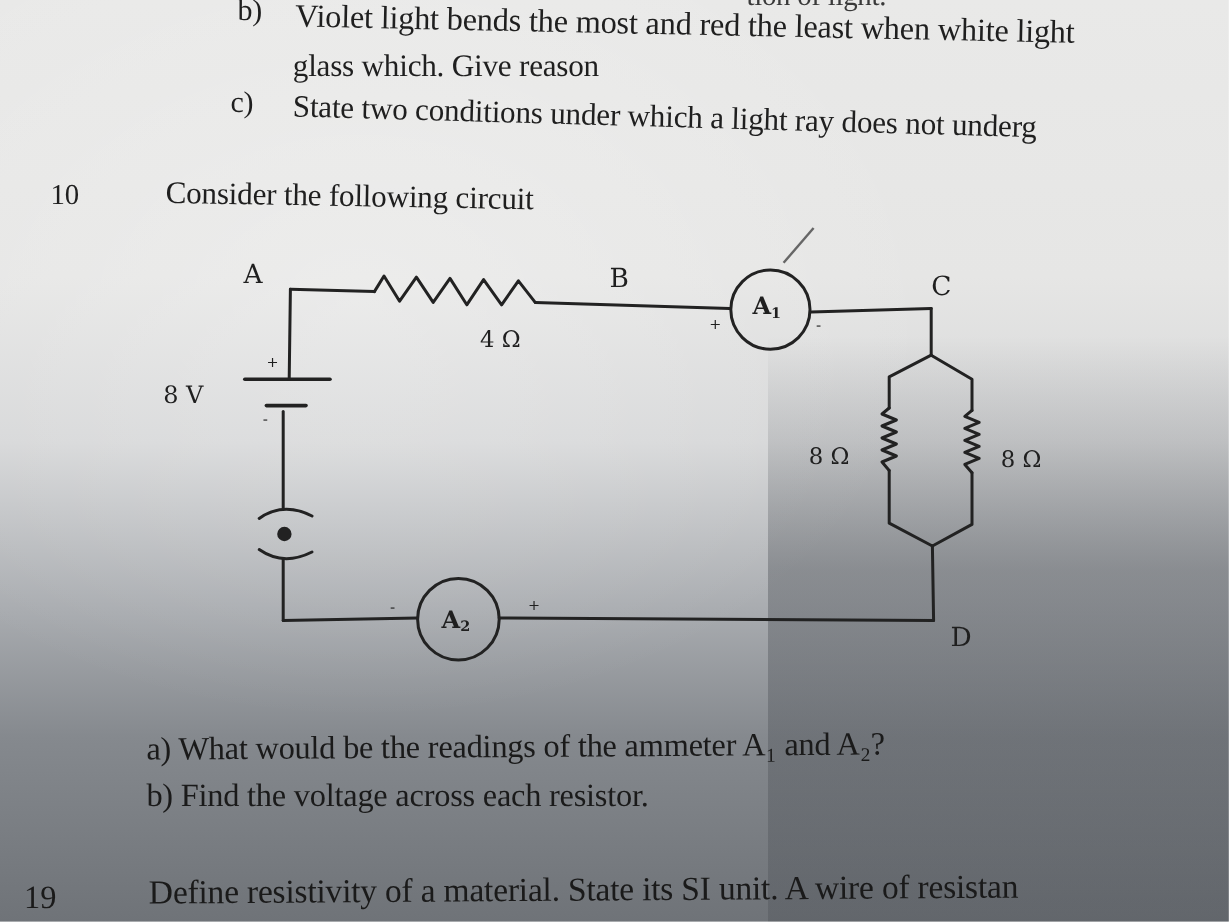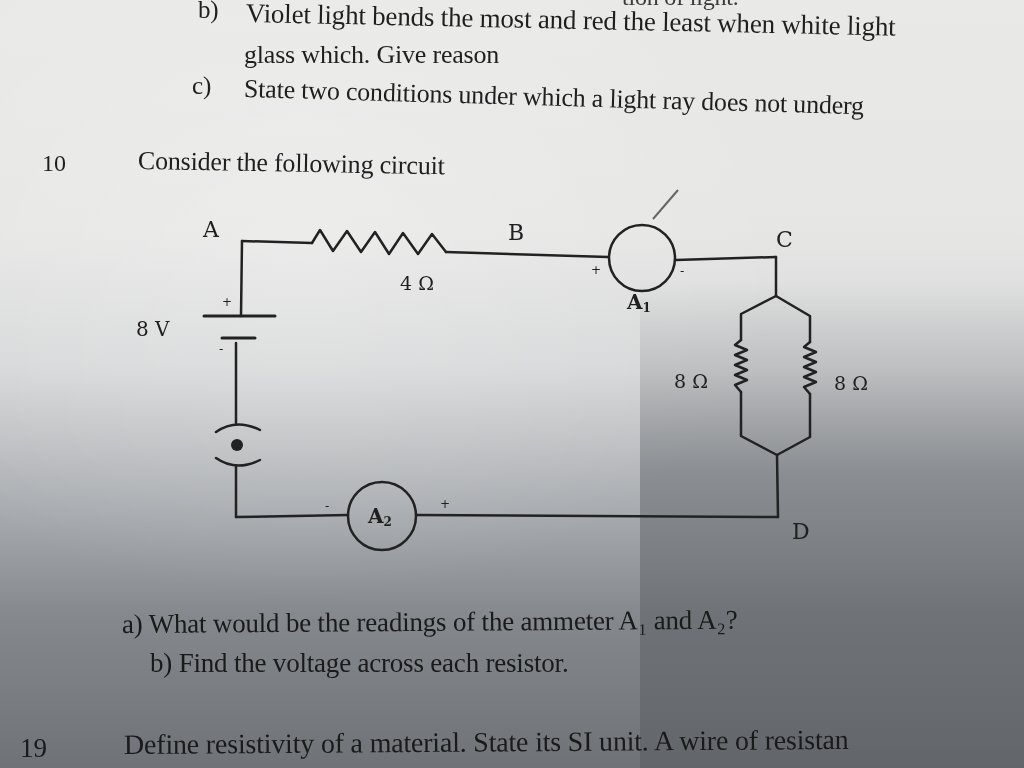--- a/index.html
+++ b/index.html
@@ -137,29 +137,29 @@
 <div class="label-sm" style="left:792px; top:519px; font-size:22px;">D</div>
 
 <div class="label-sm" style="left:136px; top:317px;text-align:right;">8 V</div>
 <div class="sign" style="left:222px; top:295px;">+</div>
 <div class="sign" style="left:219px; top:342px;">-</div>
 
 <div class="label-sm" style="left:364px; top:272px; font-size:19px;margin-left:36px;">4 Ω</div>
 <div class="label-sm" style="left:674px; top:370px; font-size:19px;">8 Ω</div>
 <div class="label-sm" style="left:834px; top:372px; font-size:19px;">8 Ω</div>
 
-<div class="label-sm" style="left:627px; top:243px; font-size:20px; font-weight:bold;margin-top:47px;">
+<div class="label-sm" style="left:627px; top:243px; font-size:20px; font-weight:bold;">
   <span>A</span><sub>1</sub>
 </div>
 <div class="sign" style="left:591px; top:263px;">+</div>
 <div class="sign" style="left:680px; top:264px;">-</div>
 
 <div class="label-sm" style="left:368px; top:504px; font-size:20px;font-weight:bold;">
   <span>A</span><sub>2</sub>
 </div>
 <div class="sign" style="left:325px; top:499px;">-</div>
 <div class="sign" style="left:440px; top:497px;">+</div>
 
 <div class="line" style="left:122px; top:609px; font-size:27px; color:#1a1a1a; transform: rotate(-0.4deg);">a) What would be the readings of the ammeter A₁ and A₂?</div>
-<div class="line" style="left:122px; top:648px; font-size:27px; color:#1a1a1a;margin-left:28px;">b) Find the voltage across each resistor.</div>
+<div class="line" style="left:122px; top:648px; font-size:27px; color:#1a1a1a;">b) Find the voltage across each resistor.</div>
 
 <div class="q-num" style="left:20px; top:733px; font-size:27px; color:#1a1a1a;">19</div>
 <div class="line" style="left:124px; top:729px; font-size:28px; color:#1a1a1a; transform: rotate(-0.4deg);">Define resistivity of a material. State its SI unit. A wire of resistan</div>
 
 </body></html>

